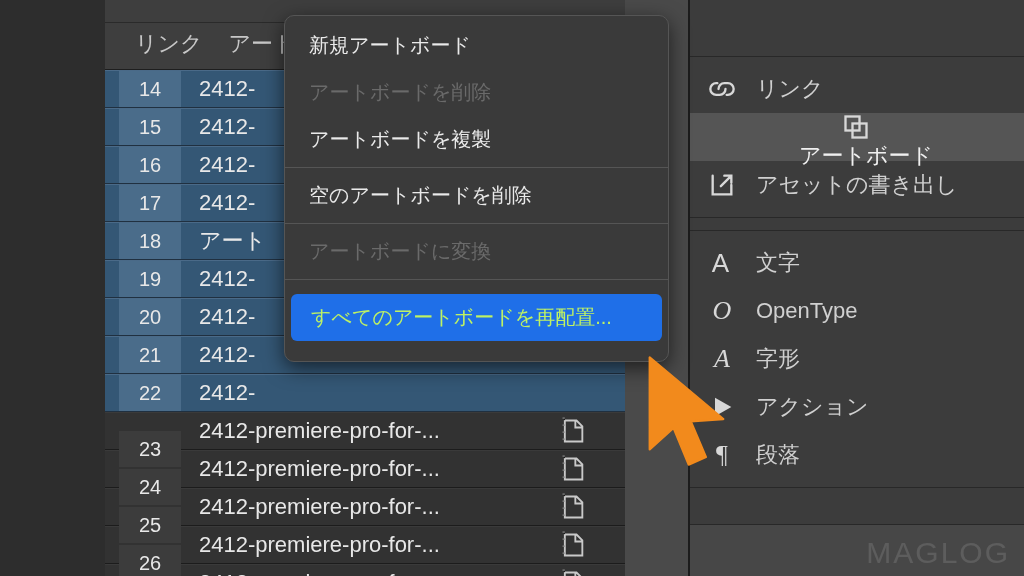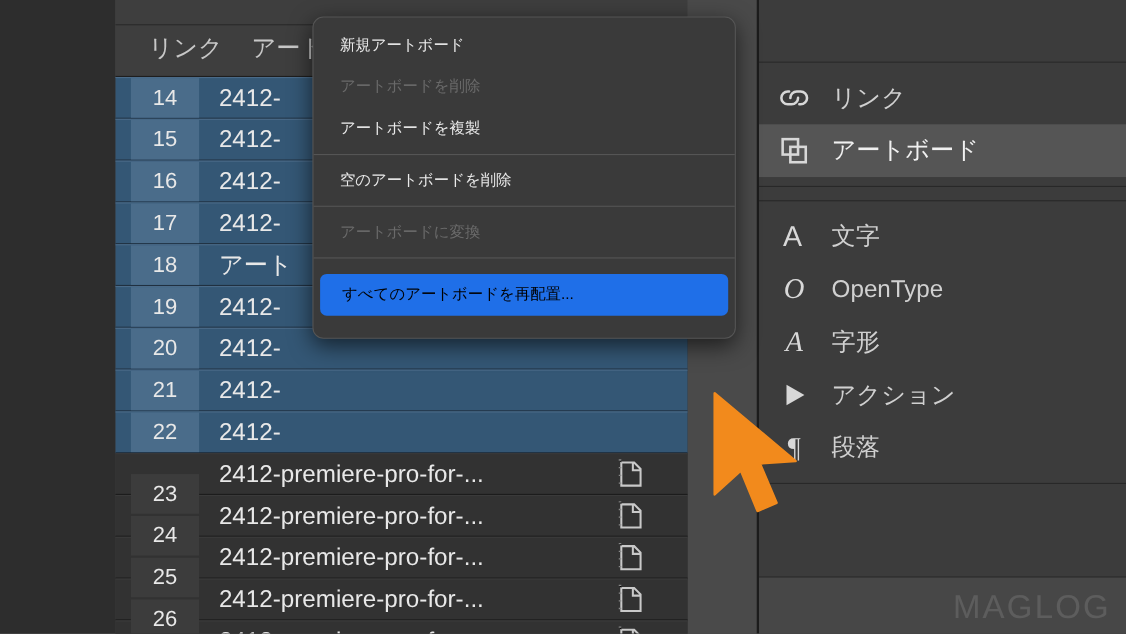--- a/index.html
+++ b/index.html
@@ -85,27 +85,27 @@
     width: 385px;
     background: #3a3a3a;
     border: 1px solid #555;
     border-radius: 10px;
     box-shadow: 0 6px 20px rgba(0,0,0,.6);
     padding: 6px 0;
     z-index: 10;
   }
   .menu-item {
     padding: 10px 24px;
-    font-size: 14px;
+    font-size: 20px;
     color: #eaeaea;
   }
   .menu-item.disabled { color: #6a6a6a; }
   .menu-item.highlighted {
     background: #1f6fe8;
-    color: #000000;
+    color: #bef264;
     border-radius: 6px;
     margin: 14px 6px;
     padding-left: 20px;
   }
   .menu-sep {
     height: 1px; background: #555;
     margin: 4px 0;
   }
 
   
@@ -126,20 +126,21 @@
   .dock-item {
     display: flex; align-items: center;
     height: 48px;
     padding-left: 18px;
     font-size: 22px;
     color: #d0d0d0;
   }
   .dock-item.active {
     background: #555;
     color: #f0f0f0;
+    flex-direction: column;
   }
   .dock-icon {
     width: 28px; height: 28px;
     margin-right: 20px;
     display:flex; align-items:center; justify-content:center;
   }
   .dock-icon svg { width: 100%; height: 100%; stroke:#d8d8d8; fill:none; stroke-width:2; }
   .dock-icon.glyph { font-size: 26px; color:#d8d8d8; font-family: serif; font-style: italic; }
   .dock-bottom-gap {
     height: 52px;
@@ -286,20 +287,28 @@
     </div>
     <div class="dock-item active">
       <span class="dock-icon">
         <svg viewBox="0 0 24 24">
             <rect x="3" y="3" width="12" height="12"></rect>
             <rect x="9" y="9" width="12" height="12"></rect>
           </svg>
       </span>
       <span>アートボード</span>
     </div>
+    <div class="dock-item">
+      <span class="dock-icon">
+        <svg viewBox="0 0 24 24">
+            <path d="M4 4v16h16V12M14 4h6v6M20 4l-9 9" stroke-linecap="round"></path>
+          </svg>
+      </span>
+      <span>アセットの書き出し</span>
+    </div>
   </div>
 
   <div class="dock-group">
     <div class="dock-item">
       <span class="dock-icon glyph" style="font-style:normal; font-family:sans-serif;">A<span style="font-size:10px; border-left:1px solid #d8d8d8; margin-left:2px;"></span></span>
       <span>文字</span>
     </div>
     <div class="dock-item">
       <span class="dock-icon glyph">
           <span style="font-style:italic;">O</span>

